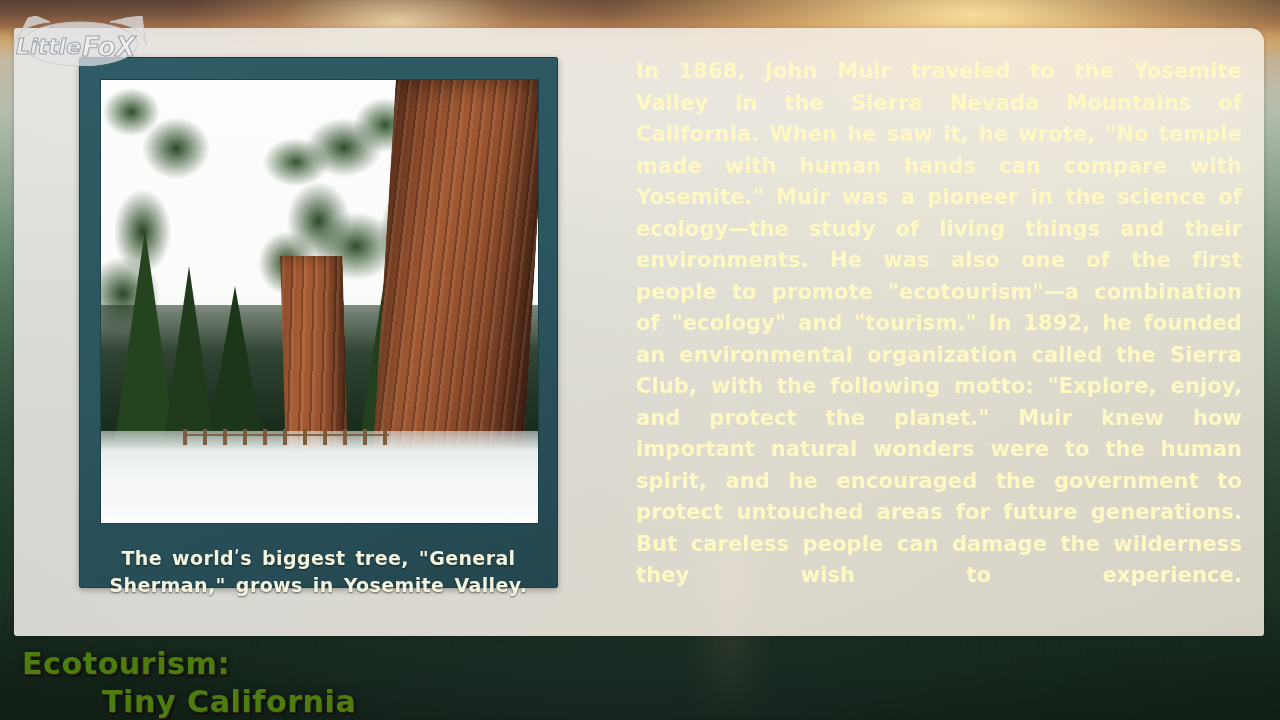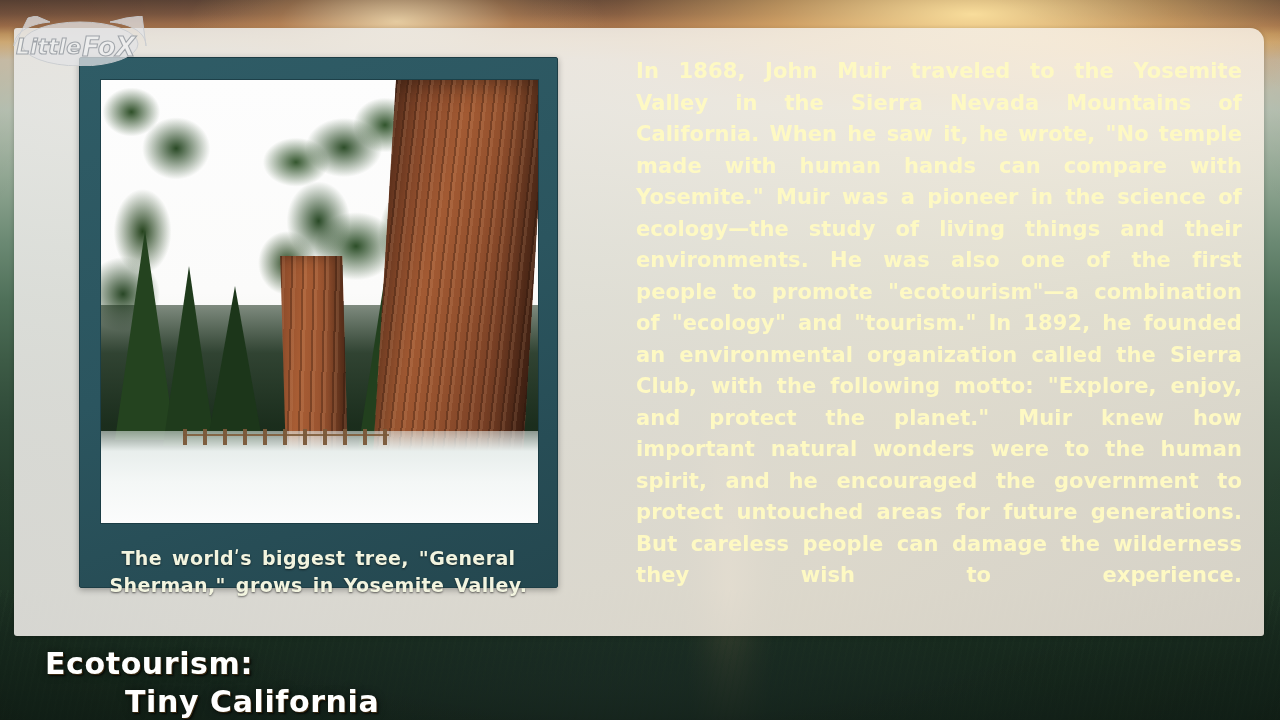--- a/index.html
+++ b/index.html
@@ -253,27 +253,26 @@
     position:absolute;
     left:0; bottom:0;
     width:1280px; height:86px;
     z-index:5;
   }
   .title-line {
     position:absolute;
     font-size:30px;
     font-weight:700;
     letter-spacing:.6px;
-    color:#ffffff;
+    color:#4d7c0f;
     text-shadow:
       1px 1px 0 #3a2a10,
       2px 2px 2px rgba(0,0,0,.75),
       0 0 10px rgba(0,0,0,.45);
     white-space:nowrap;
-    margin-left:23px;
   }
   #title-line-1 { left:22px;  top:12px; }
   #title-line-2 { left:102px; top:50px; }
 </style>
 </head>
 <body>
 
 <div id="stage">
 
   <div class="bg-layer bg-sky"></div>

